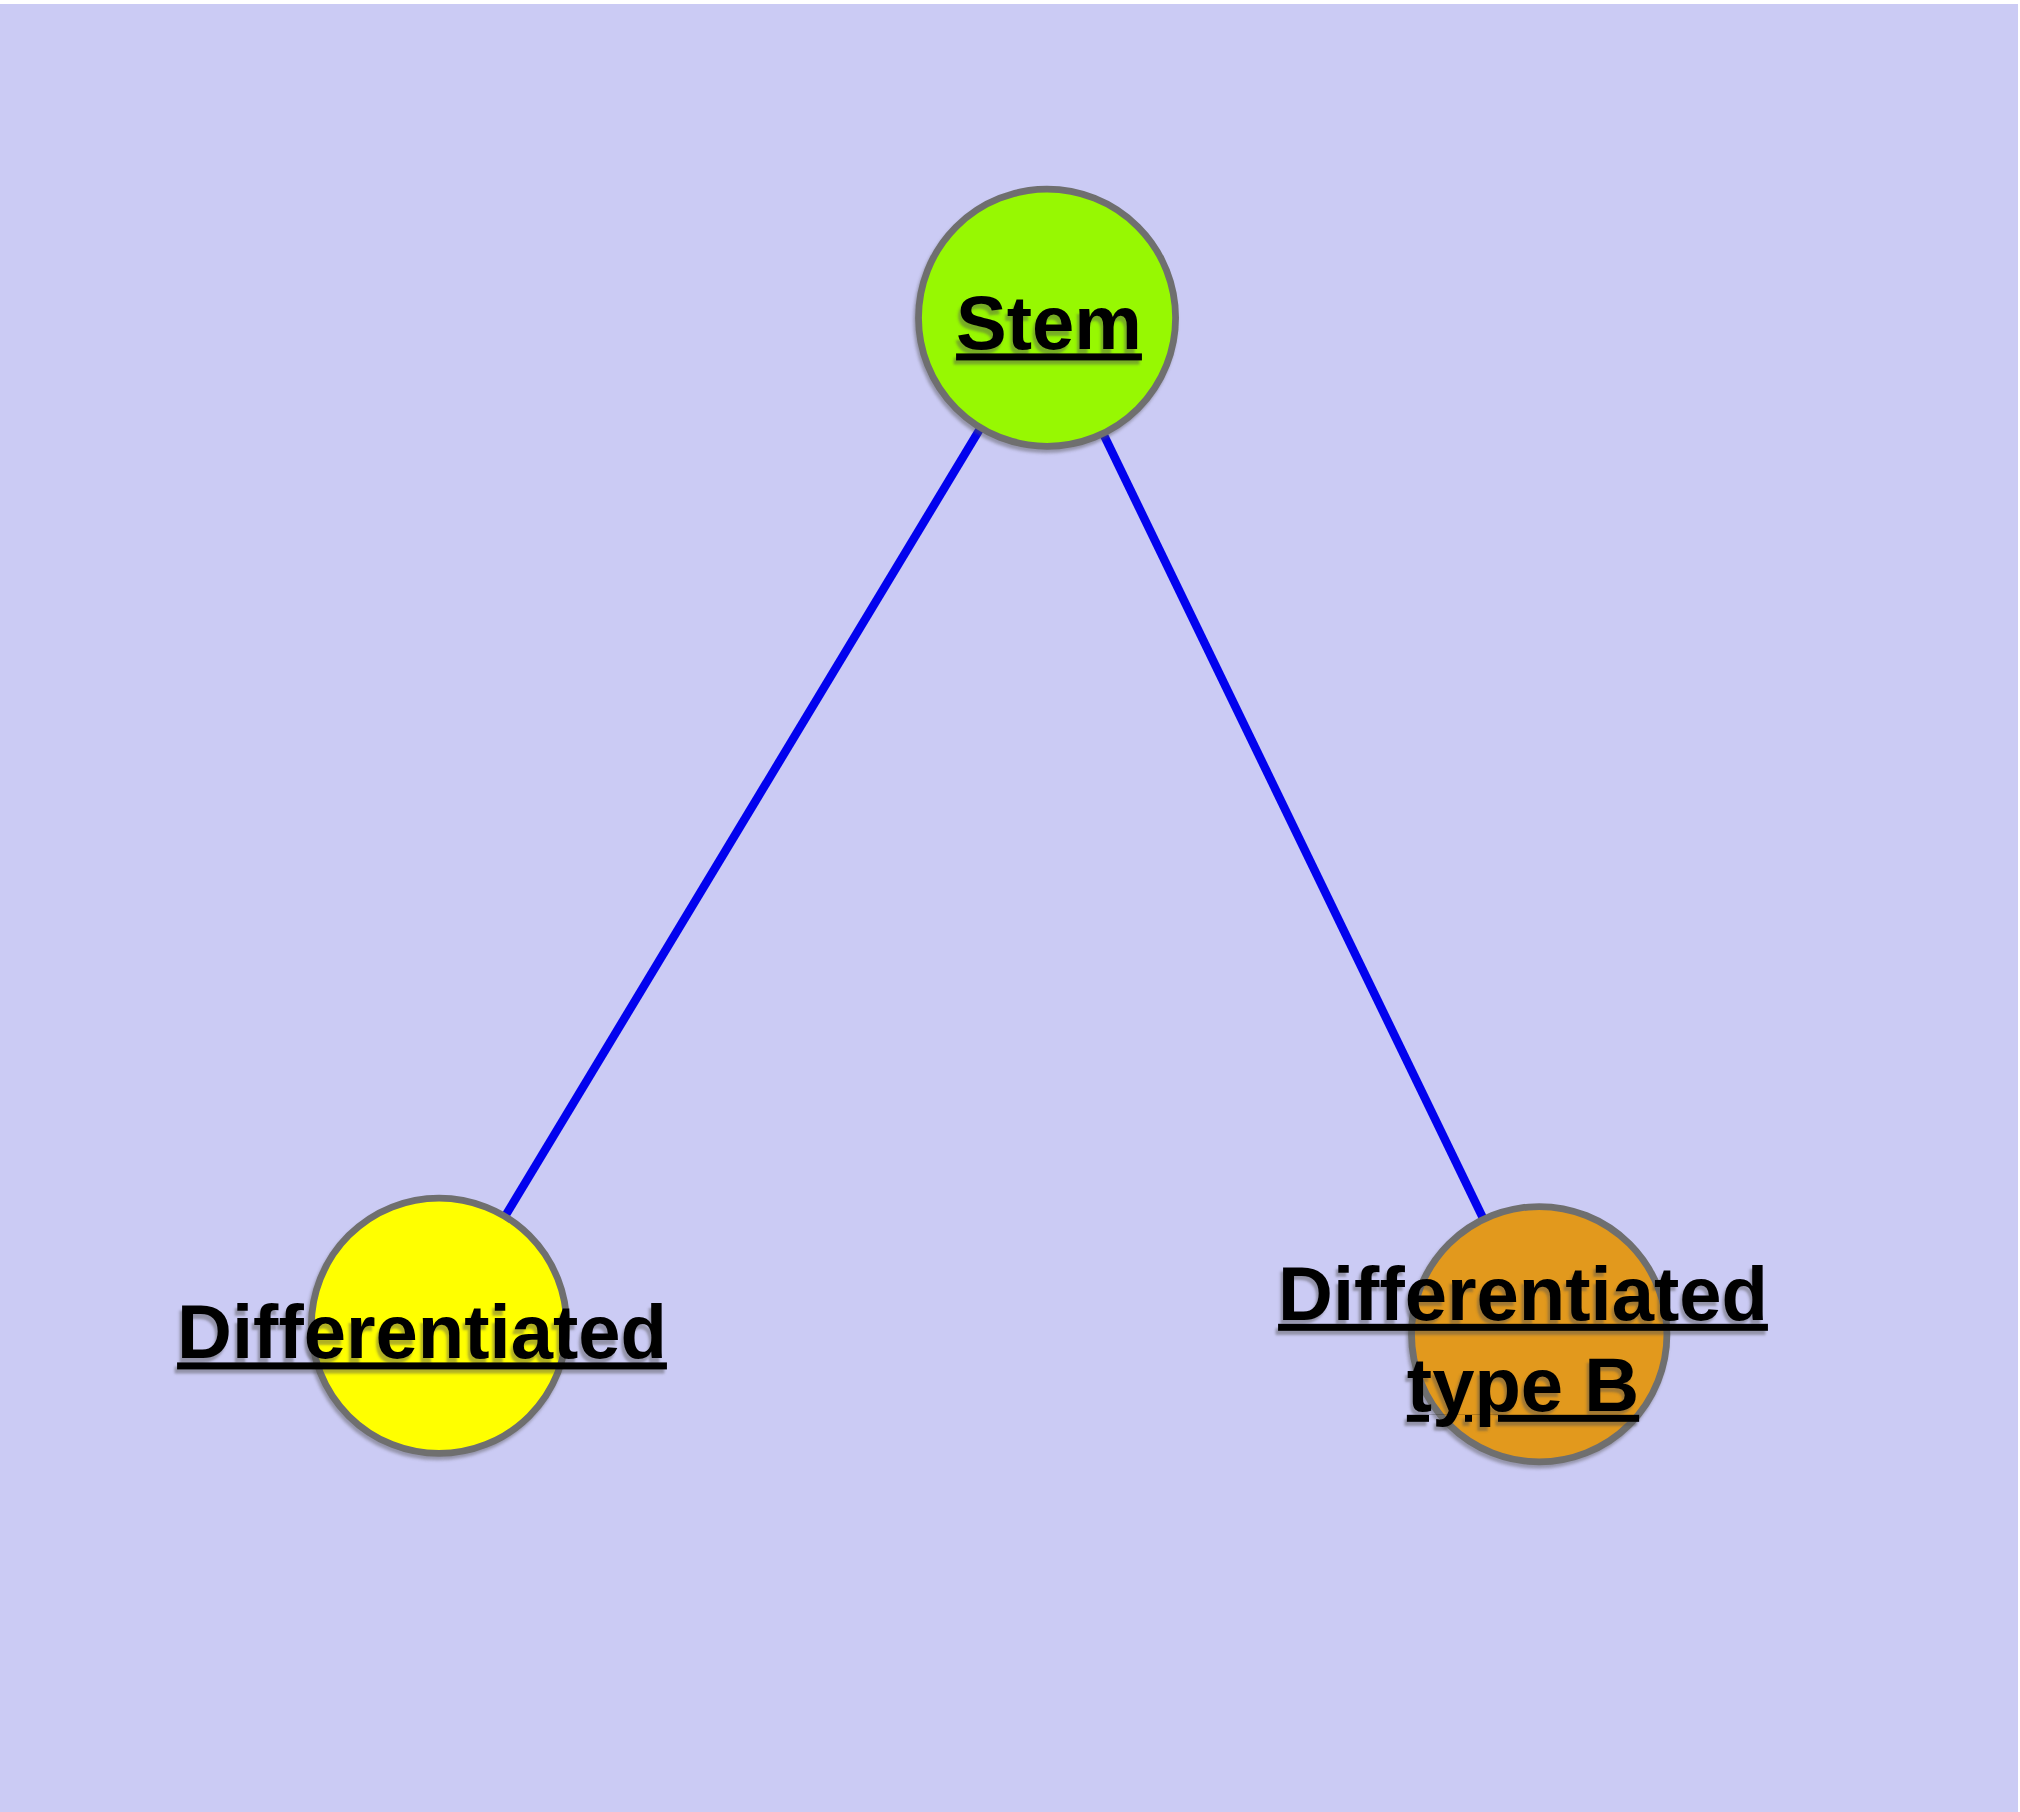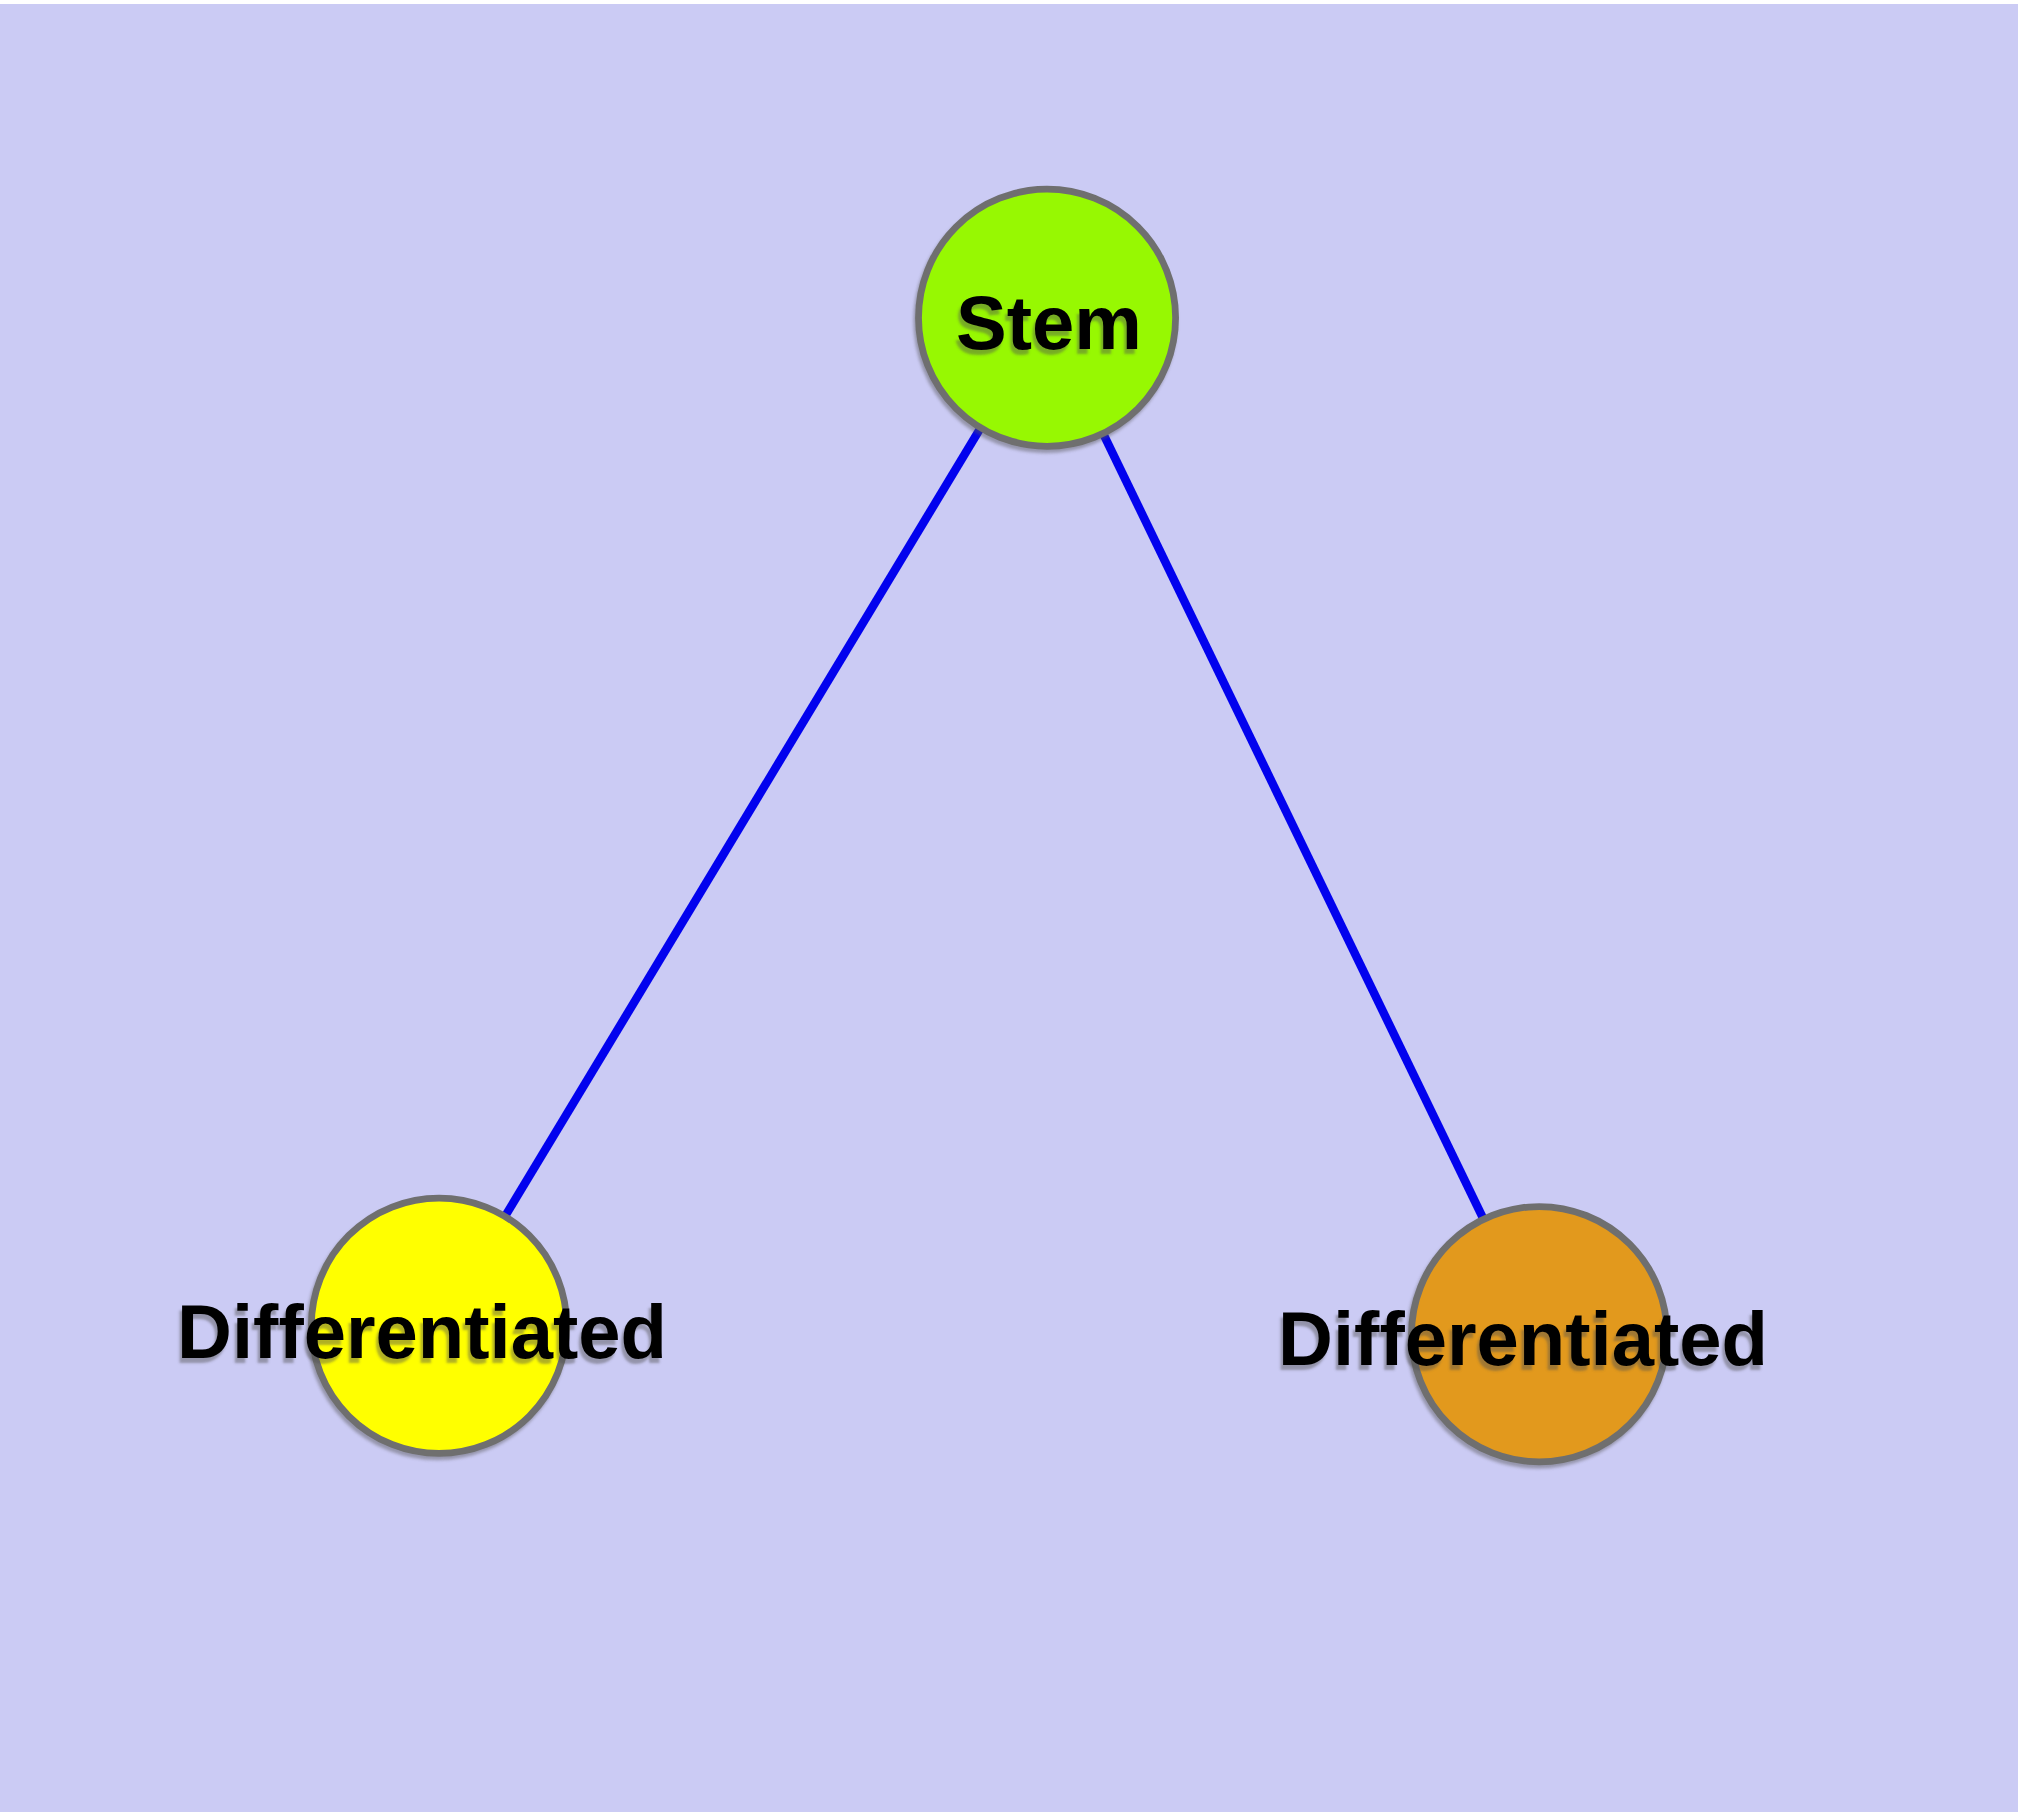--- a/index.html
+++ b/index.html
@@ -39,20 +39,21 @@
     transform: translate(-50%, -50%);
     font-family: "Liberation Sans", sans-serif;
     font-weight: bold;
     font-size: 76px;
     line-height: 1.2;
     color: #000000;
     text-align: center;
     white-space: nowrap;
     text-shadow: -2.5px 4.2px 2.5px rgba(80,80,80,0.45);
     pointer-events: none;
+    text-decoration: underline;
   }
   .label-stem   { left: 1049px; top: 319px; }
   .label-type-a { left: 422px;  top: 1328px; }
   .label-type-b { left: 1523px; top: 1335px; }
 </style>
 </head>
 <body>
 
 <div class="board">
 
@@ -69,16 +70,17 @@
   <div class="label label-stem">
     <div>Stem</div>
   </div>
 
   <div class="label label-type-a">
     <div>Differentiated</div>
   </div>
 
   <div class="label label-type-b">
     <div>Differentiated</div>
+    <div>type B</div>
   </div>
 
 </div>
 
 
 </body></html>

